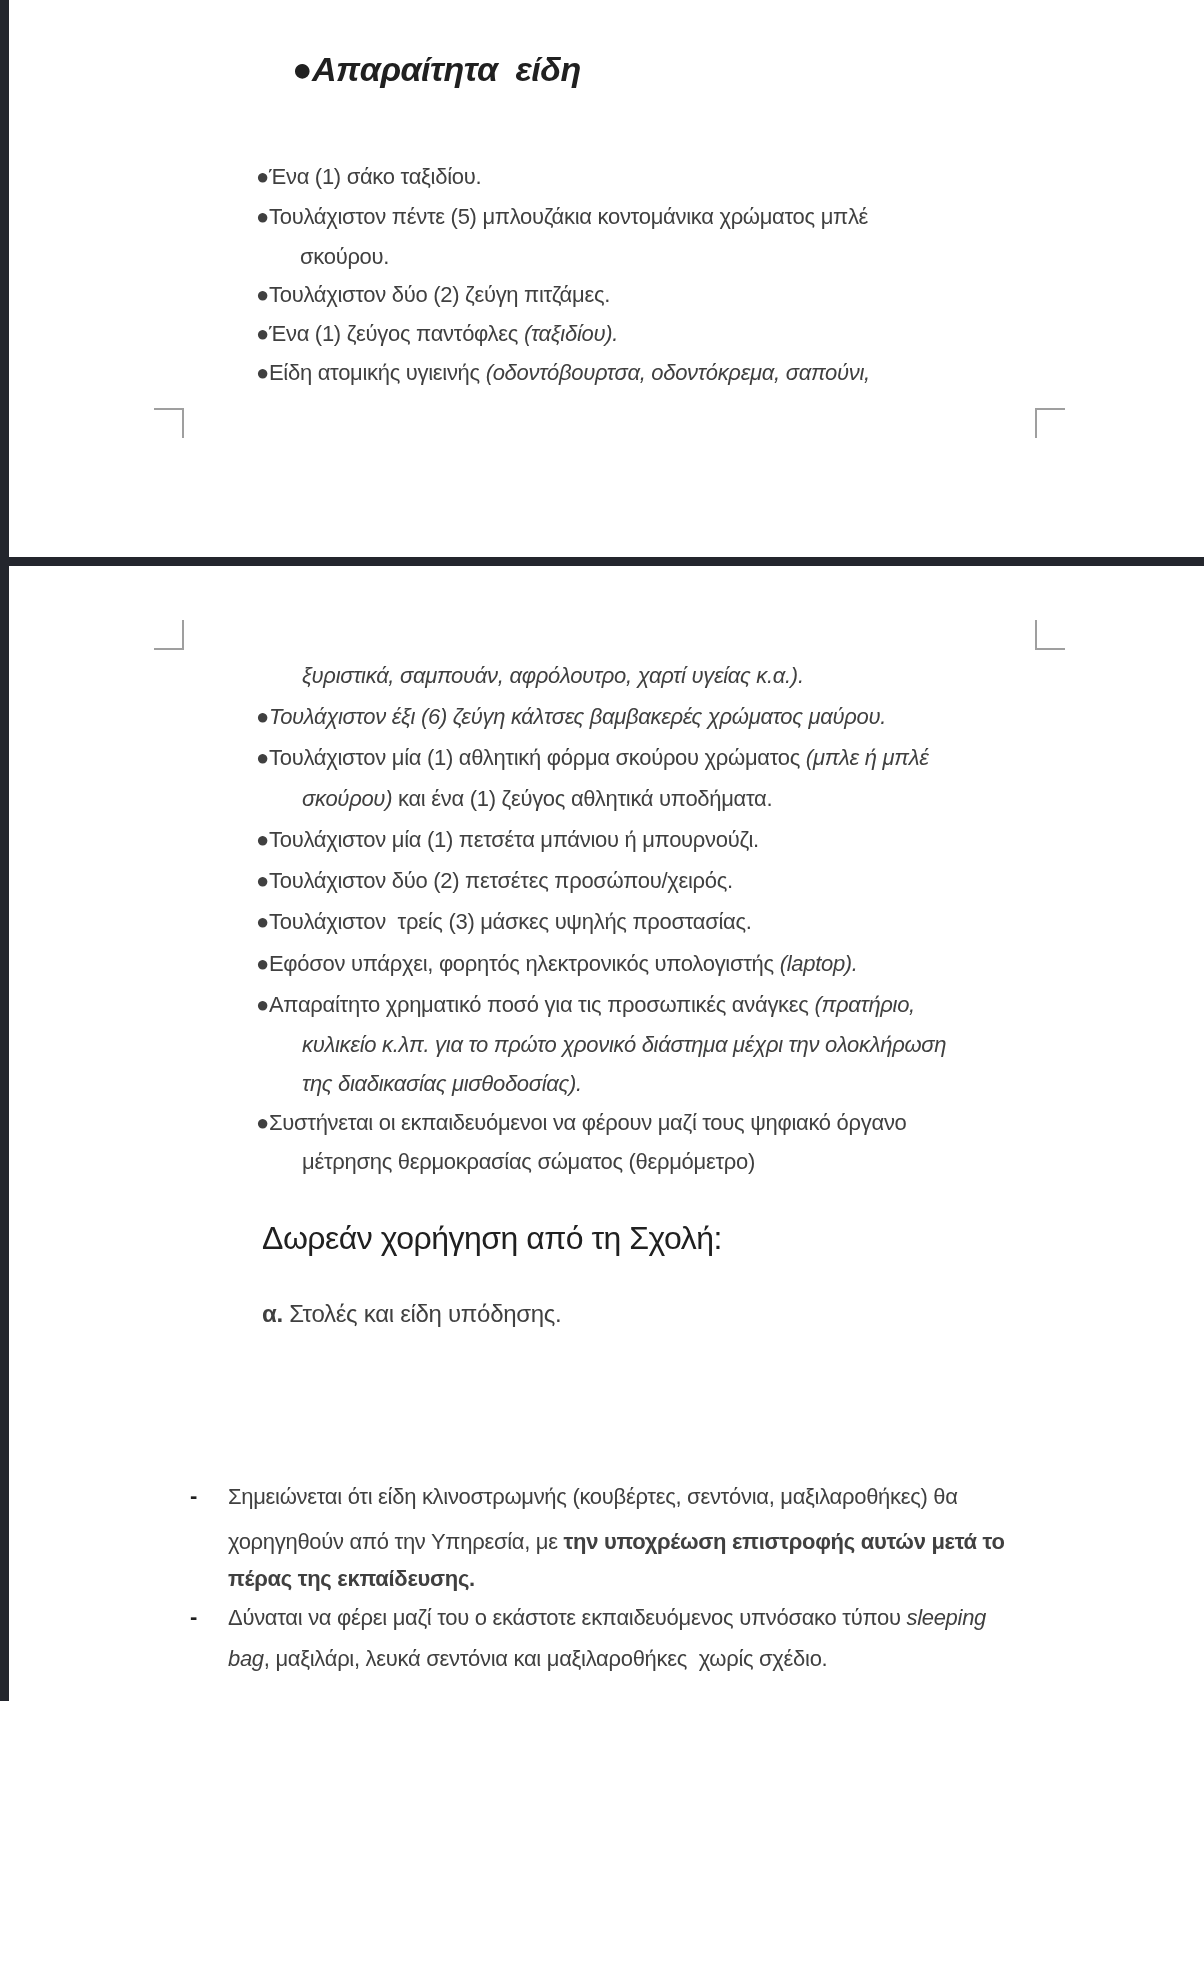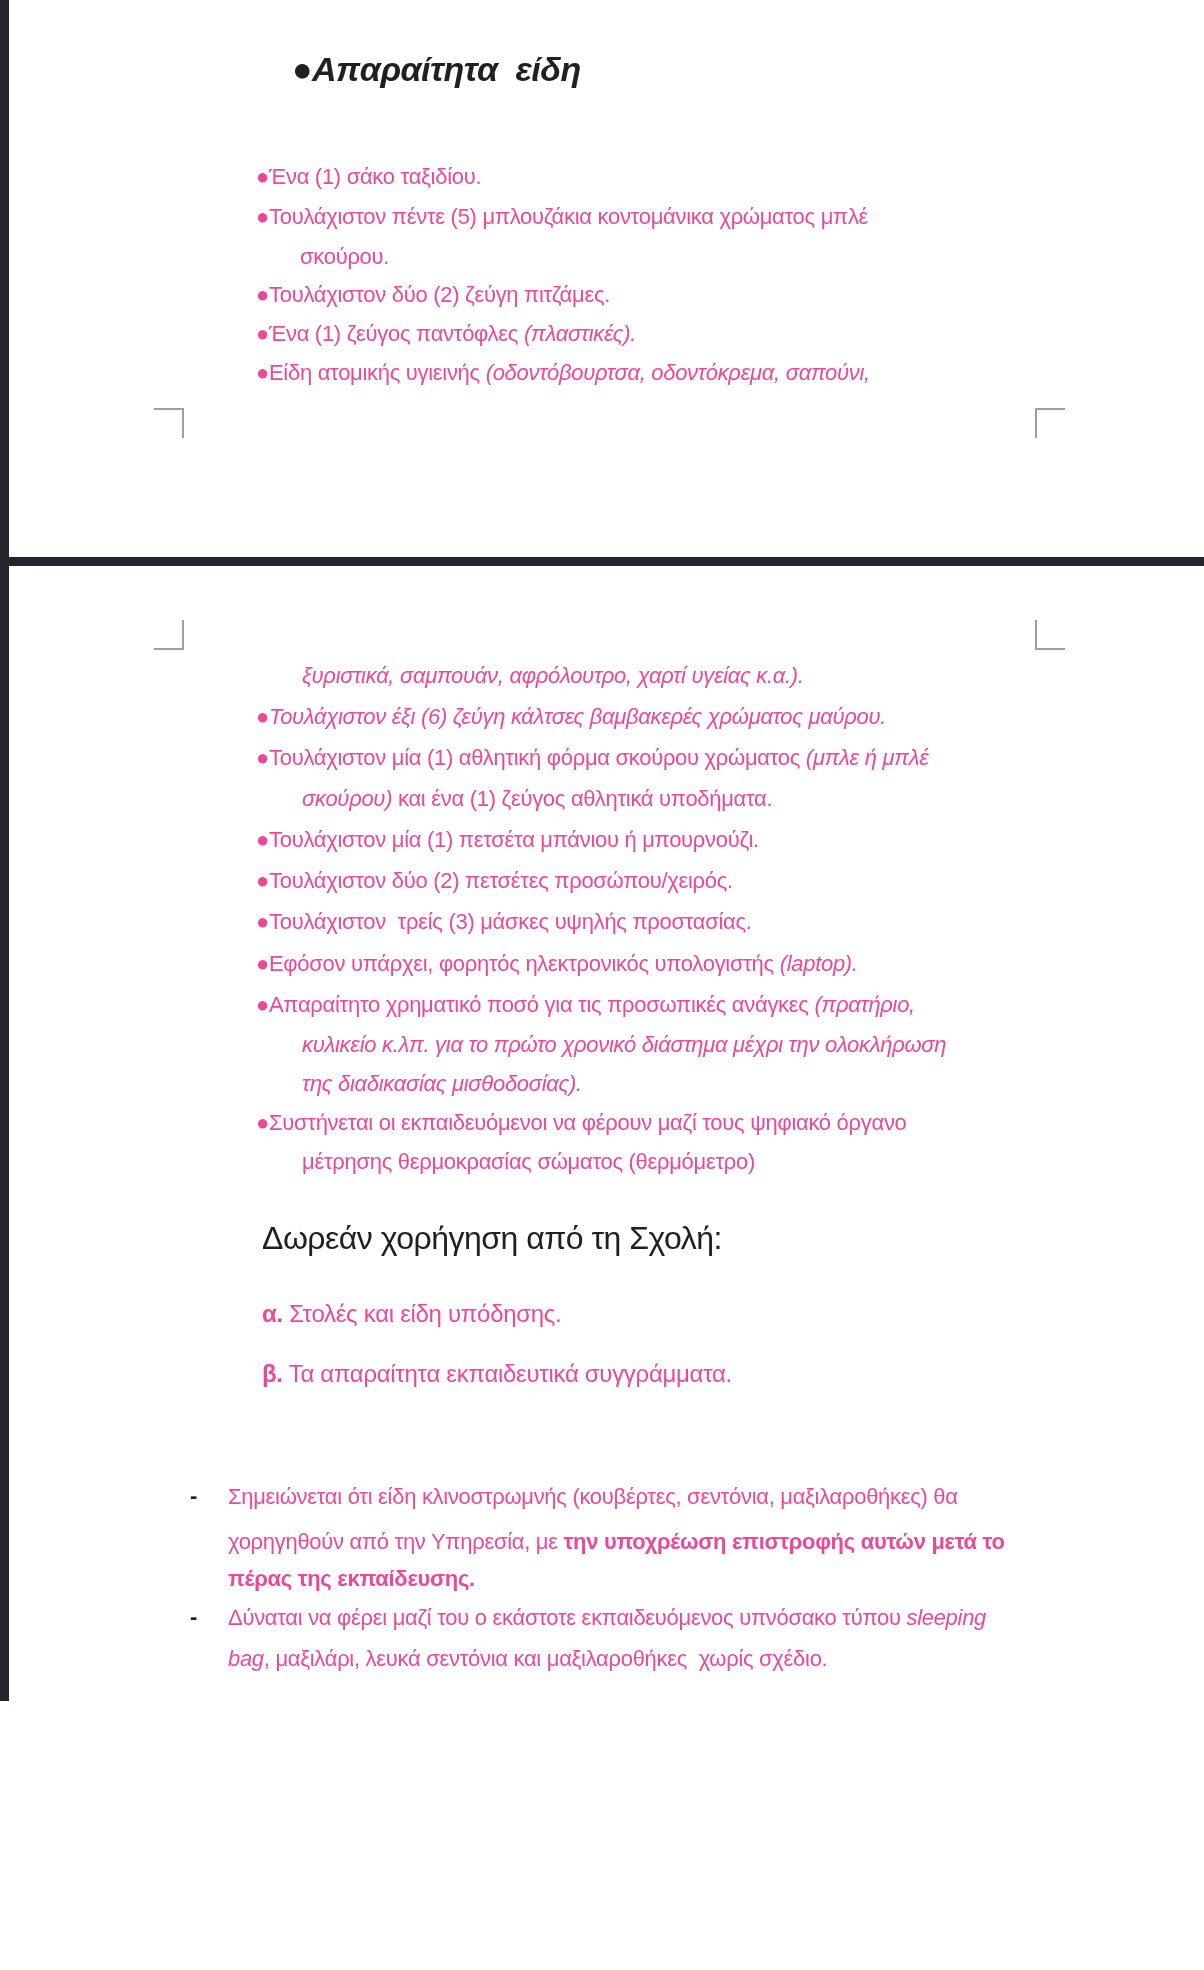--- a/index.html
+++ b/index.html
@@ -1,18 +1,18 @@
 <!DOCTYPE html>
 <html><head>
 <meta charset="utf-8">
 <style>
   html,body{margin:0;padding:0;background:#ffffff;}
   .screen{position:relative;width:1204px;height:1701px;background:#ffffff;overflow:hidden;
           font-family:"Liberation Sans",sans-serif;color:#202020;}
-  .ln{position:absolute;white-space:pre;font-size:22px;letter-spacing:-0.3px;line-height:28px;color:#ec4899;}
+  .ln{position:absolute;white-space:pre;font-size:22px;letter-spacing:-0.3px;line-height:28px;color:#404040;}
   .it{font-style:italic;}
   .bd{font-weight:bold;}
   .title{position:absolute;left:292px;top:50px;font-size:34px;font-weight:bold;font-style:italic;
          letter-spacing:-0.5px;white-space:pre;}
   .heading{position:absolute;left:262px;top:1220px;font-size:32px;font-weight:normal;
            letter-spacing:-0.5px;white-space:pre;}
   .edge-strip{position:absolute;left:0;top:0;width:9px;height:1970px;background:#23262d;}
   .sep-bar{position:absolute;left:0;top:557px;width:1204px;height:9px;background:#23262d;}
   .bottom-bar{position:absolute;left:0;top:1959px;width:296px;height:11px;background:#23262d;}
   .mark{position:absolute;width:28px;height:28px;}
@@ -40,40 +40,39 @@
   <div class="mark m-tl" style="left:1035px;top:408px;"></div>
   <div class="mark m-br" style="left:154px;top:620px;"></div>
   <div class="mark m-bl" style="left:1035px;top:620px;"></div>
 
   <div class="title">●Απαραίτητα  είδη</div>
 
   <div class="ln" style="left:256px;top:163px;"><span>●Ένα (1) σάκο ταξιδίου.</span></div>
   <div class="ln" style="left:256px;top:203px;"><span>●Τουλάχιστον πέντε (5) μπλουζάκια κοντομάνικα χρώματος μπλέ</span></div>
   <div class="ln" style="left:300px;top:243px;"><span>σκούρου.</span></div>
   <div class="ln" style="left:256px;top:281px;"><span>●Τουλάχιστον δύο (2) ζεύγη πιτζάμες.</span></div>
-  <div class="ln" style="left:256px;top:320px;"><span>●Ένα (1) ζεύγος παντόφλες </span><span class="it">(πλαστικές).</span></div>
+  <div class="ln" style="left:256px;top:320px;"><span>●Ένα (1) ζεύγος παντόφλες </span><span class="it">(ταξιδίου).</span></div>
   <div class="ln" style="left:256px;top:359px;"><span>●Είδη ατομικής υγιεινής </span><span class="it">(οδοντόβουρτσα, οδοντόκρεμα, σαπούνι,</span></div>
 
   <div class="ln it" style="left:302px;top:662px;"><span>ξυριστικά, σαμπουάν, αφρόλουτρο, χαρτί υγείας κ.α.).</span></div>
   <div class="ln" style="left:256px;top:703px;font-style:italic;"><span>●Τουλάχιστον έξι (6) ζεύγη κάλτσες βαμβακερές χρώματος μαύρου.</span></div>
   <div class="ln" style="left:256px;top:744px;"><span>●Τουλάχιστον μία (1) αθλητική φόρμα σκούρου χρώματος </span><span class="it">(μπλε ή μπλέ</span></div>
   <div class="ln" style="left:302px;top:785px;"><span class="it">σκούρου)</span><span> και ένα (1) ζεύγος αθλητικά υποδήματα.</span></div>
   <div class="ln" style="left:256px;top:826px;"><span>●Τουλάχιστον μία (1) πετσέτα μπάνιου ή μπουρνούζι.</span></div>
   <div class="ln" style="left:256px;top:867px;"><span>●Τουλάχιστον δύο (2) πετσέτες προσώπου/χειρός.</span></div>
   <div class="ln" style="left:256px;top:908px;"><span>●Τουλάχιστον  τρείς (3) μάσκες υψηλής προστασίας.</span></div>
   <div class="ln" style="left:256px;top:950px;"><span>●Εφόσον υπάρχει, φορητός ηλεκτρονικός υπολογιστής </span><span class="it">(laptop).</span></div>
   <div class="ln it" style="left:302px;top:1031px;"><span>κυλικείο κ.λπ. για το πρώτο χρονικό διάστημα μέχρι την ολοκλήρωση</span></div>
   <div class="ln" style="left:256px;top:991px;"><span>●Απαραίτητο χρηματικό ποσό για τις προσωπικές ανάγκες </span><span class="it">(πρατήριο,</span></div>
   <div class="ln it" style="left:302px;top:1070px;"><span>της διαδικασίας μισθοδοσίας).</span></div>
   <div class="ln" style="left:256px;top:1109px;"><span>●Συστήνεται οι εκπαιδευόμενοι να φέρουν μαζί τους ψηφιακό όργανο</span></div>
   <div class="ln" style="left:302px;top:1148px;"><span>μέτρησης θερμοκρασίας σώματος (θερμόμετρο)</span></div>
 
   <div class="heading">Δωρεάν χορήγηση από τη Σχολή:</div>
   <div class="ln" style="left:262px;top:1300px;font-size:24px;"><span class="bd">α.</span><span> Στολές και είδη υπόδησης.</span></div>
-  <div class="ln" style="left:262px;top:1360px;font-size:24px;"><span class="bd">β.</span><span> Τα απαραίτητα εκπαιδευτικά συγγράμματα.</span></div>
 
   <div class="dash" style="left:190px;top:1483px;">-</div>
   <div class="ln" style="left:228px;top:1483px;"><span>Σημειώνεται ότι είδη κλινοστρωμνής (κουβέρτες, σεντόνια, μαξιλαροθήκες) θα</span></div>
   <div class="ln" style="left:228px;top:1504px;margin-top:24px;"><span>χορηγηθούν από την Υπηρεσία, με </span><span class="bd">την υποχρέωση επιστροφής αυτών μετά το</span></div>
   <div class="ln" style="left:228px;top:1565px;"><span class="bd">πέρας της εκπαίδευσης.</span></div>
 
   <div class="dash" style="left:190px;top:1604px;">-</div>
   <div class="ln" style="left:228px;top:1604px;"><span>Δύναται να φέρει μαζί του ο εκάστοτε εκπαιδευόμενος υπνόσακο τύπου </span><span class="it">sleeping</span></div>
   <div class="ln" style="left:228px;top:1645px;"><span class="it">bag</span><span>, μαξιλάρι, λευκά σεντόνια και μαξιλαροθήκες  χωρίς σχέδιο.</span></div>
 

